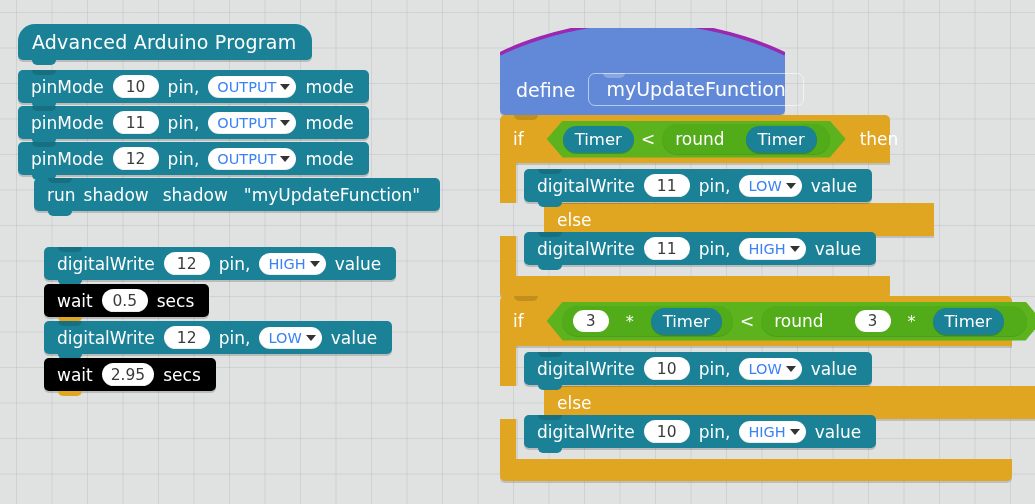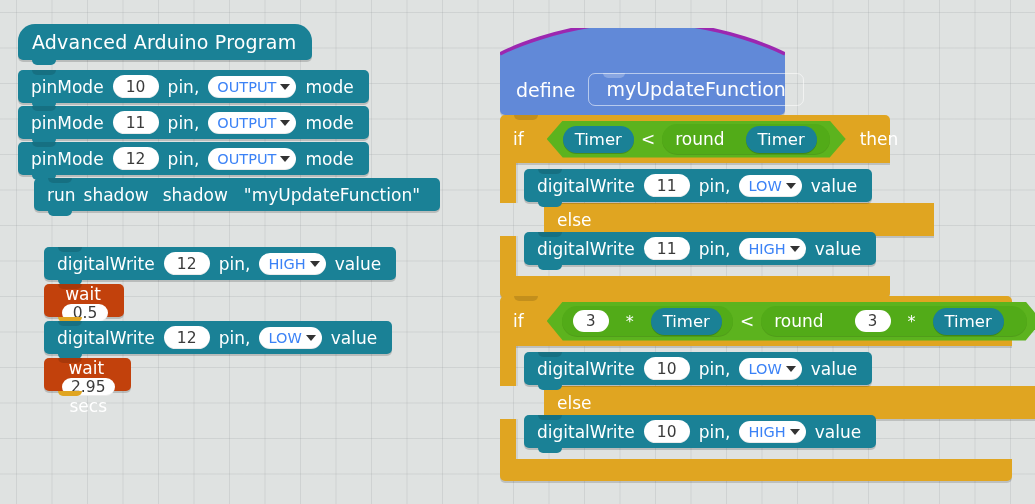--- a/index.html
+++ b/index.html
@@ -25,21 +25,21 @@
     white-space:nowrap;
   }
   .stmt{            
     background:#1a8196;
     border-radius:5px;
     height:33px;
     padding:0 11px 0 13px;
     font-size:17px;
     box-shadow:0 2px 0 rgba(0,0,0,.17);
   }
-  .stmt.orangeb{background:#c2410c;flex-direction:column;}
+  .stmt.orangeb{background:#000000;}
   .notch{            
     position:absolute;left:14px;top:0;width:24px;height:5px;
     background:rgba(0,0,0,.13);
     border-radius:0 0 7px 7px;
   }
   .tab{              
     position:absolute;left:14px;bottom:-5px;width:24px;height:5px;
     border-radius:0 0 7px 7px;
     background:inherit;
   }

